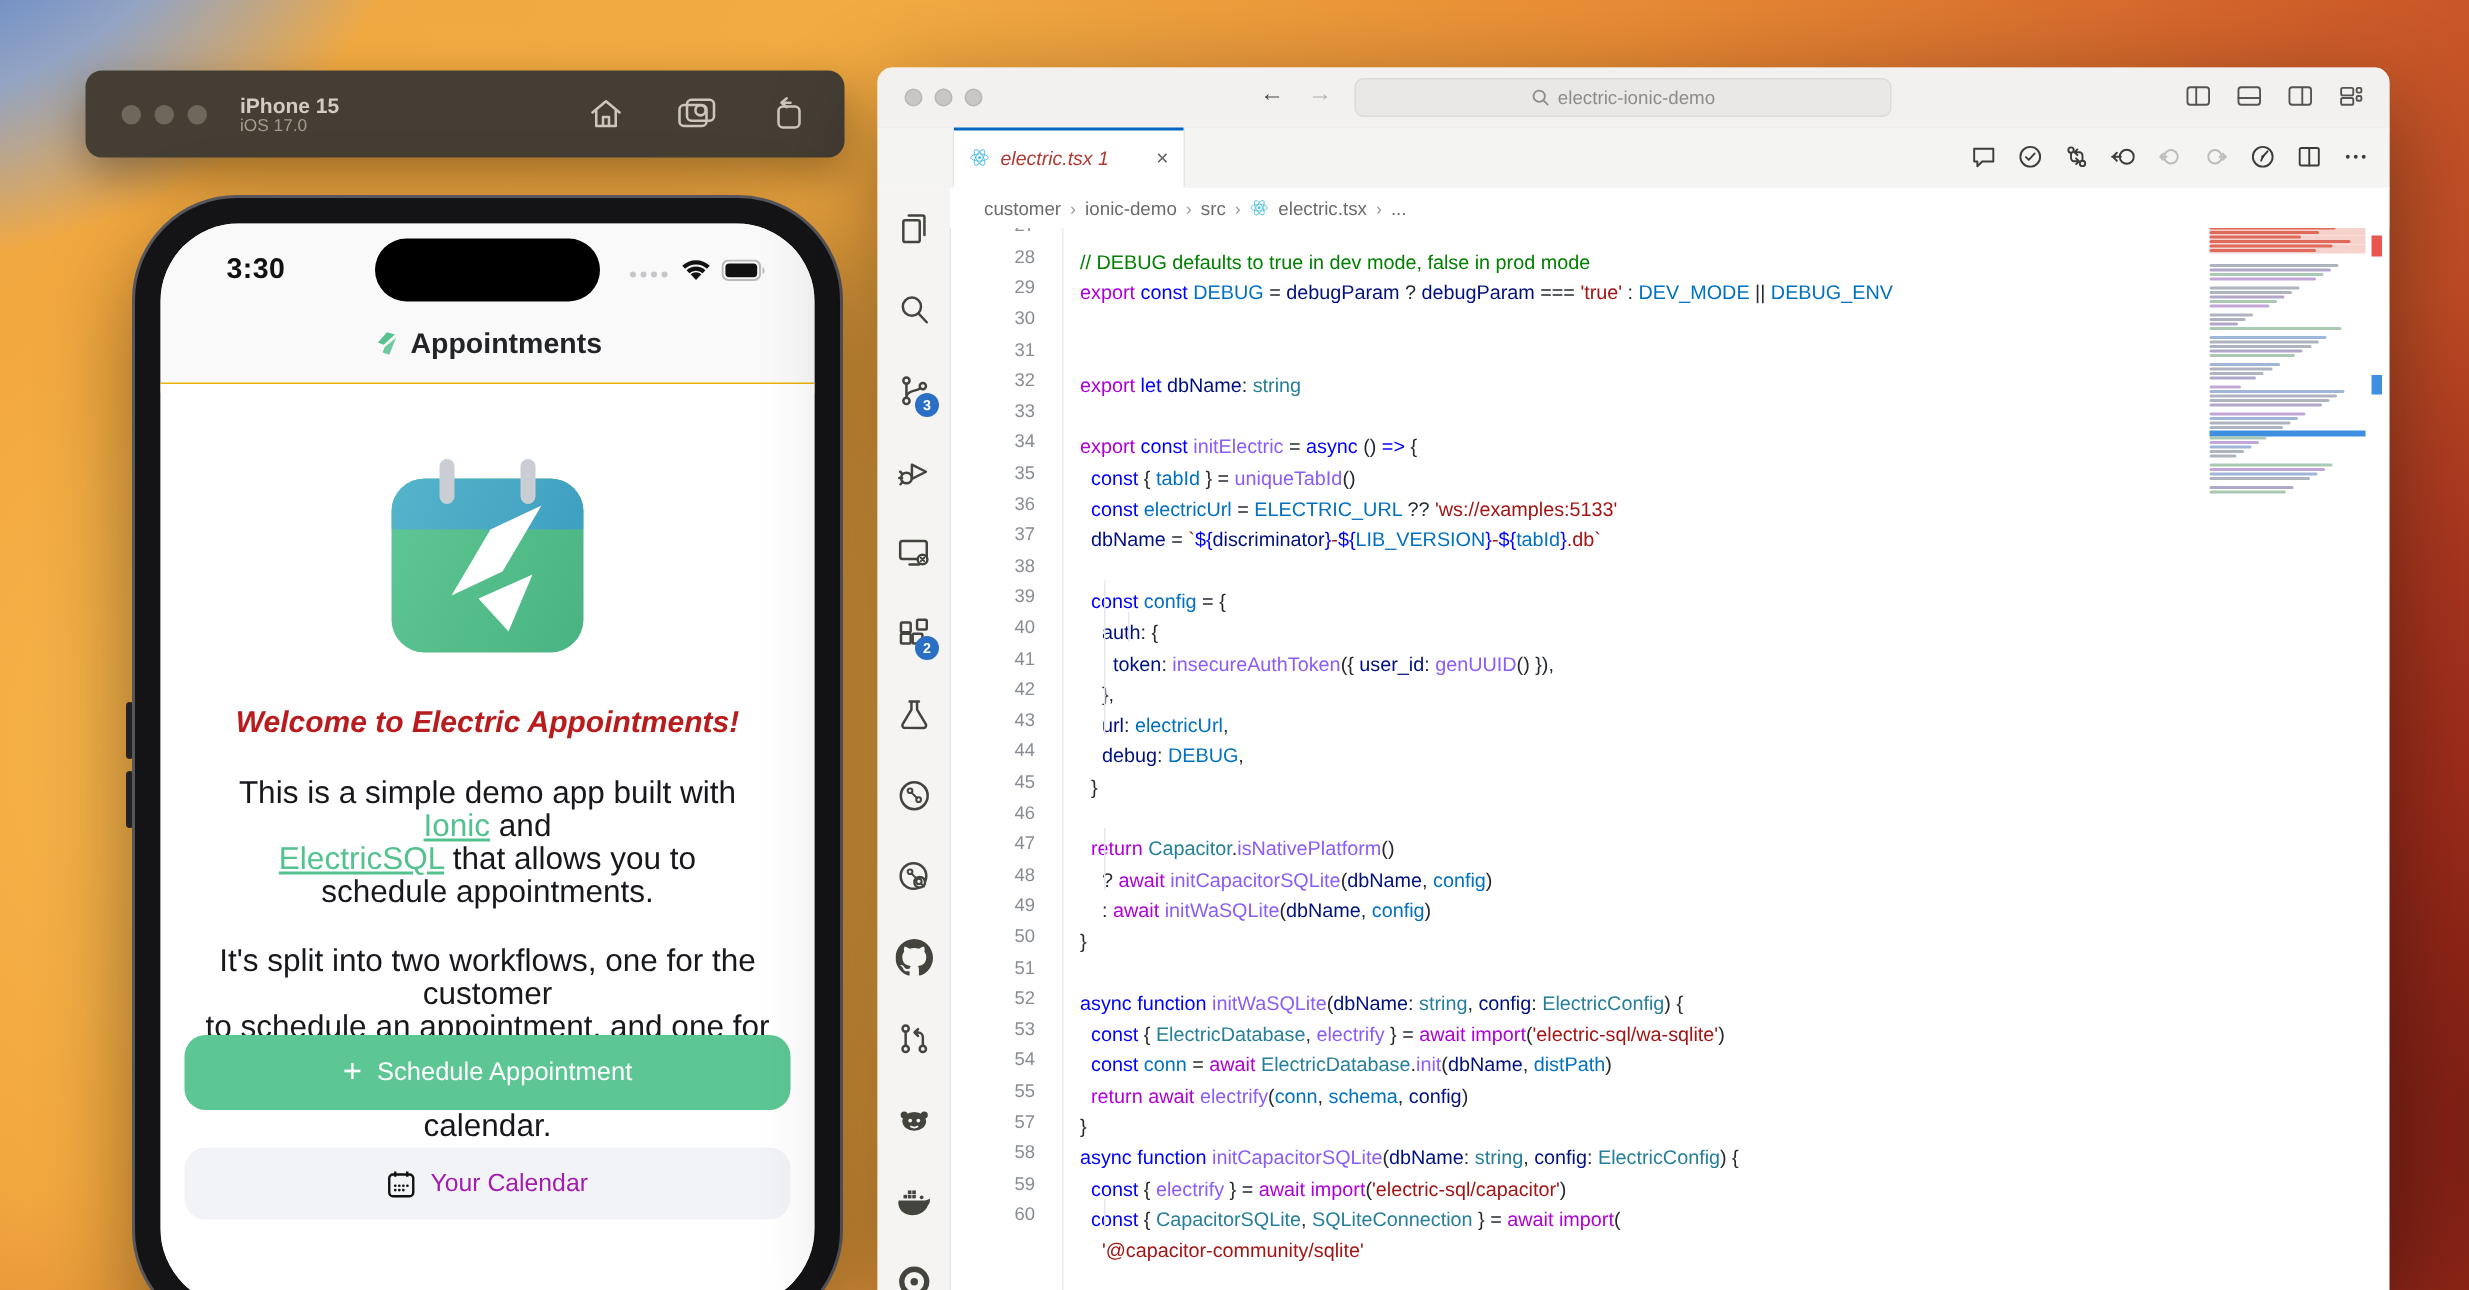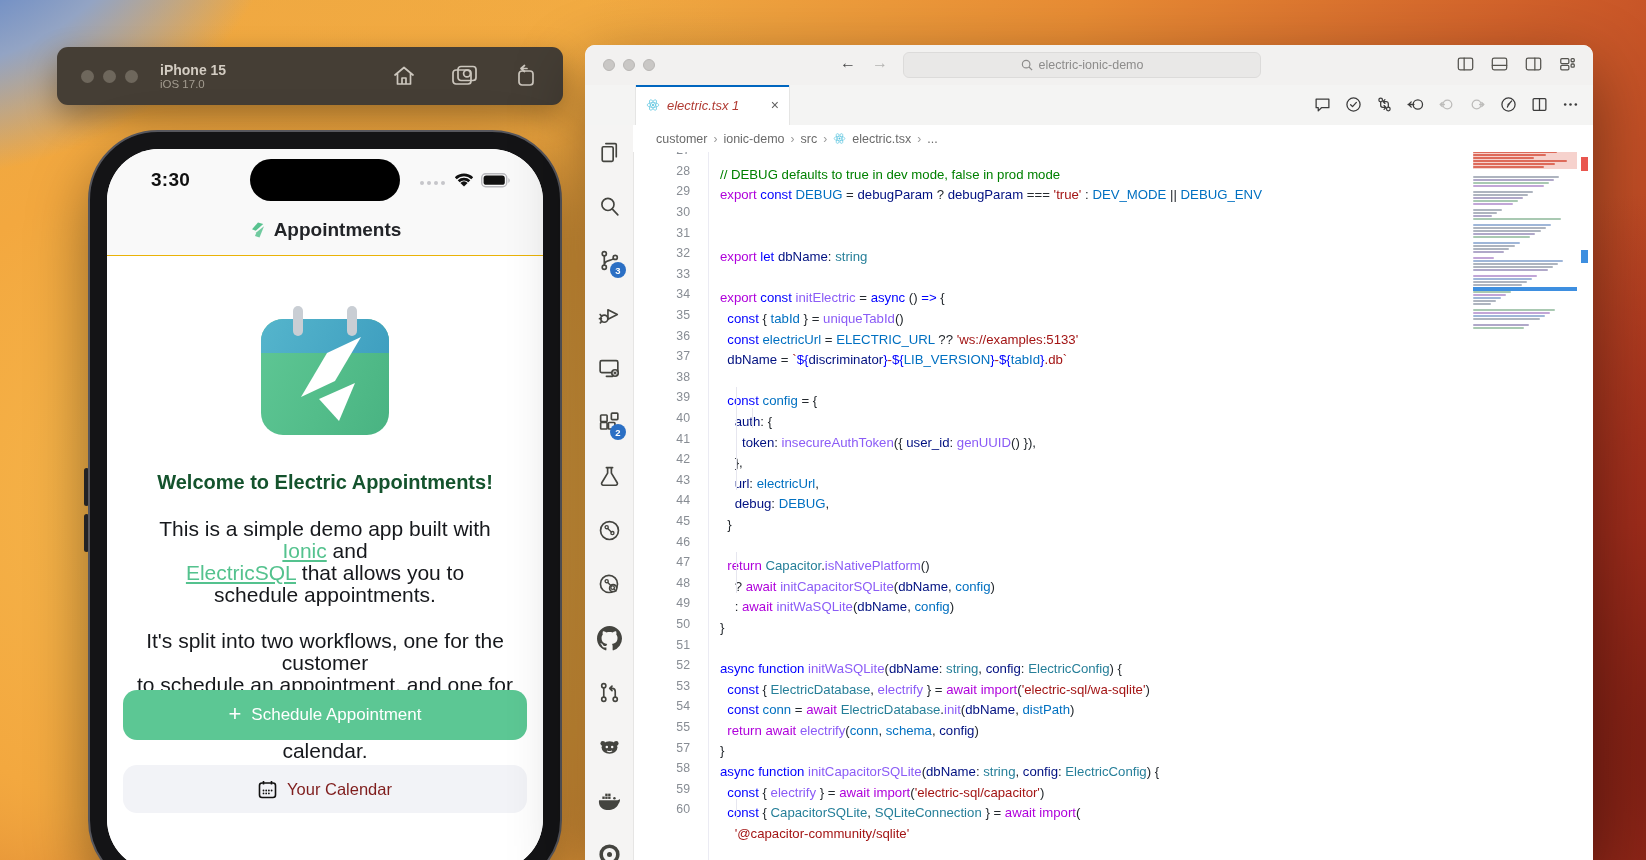--- a/index.html
+++ b/index.html
@@ -36,28 +36,28 @@
   .app-title-row{position:absolute;left:0;right:0;top:70px;text-align:center;}
   .app-title-row svg{vertical-align:-3px;margin-right:7px;}
   .app-title{font-size:19px;font-weight:bold;color:#222428;}
   .app-content{position:absolute;left:0;right:0;top:107px;bottom:0;background:#fff;text-align:center;}
   .cal-logo{position:relative;width:128px;height:116px;margin:63px auto 0;}
   .cal-body{position:absolute;left:0;top:0;width:128px;height:116px;border-radius:22px;overflow:hidden;
     background:linear-gradient(115deg,#5fc795 0%,#53bd8a 55%,#49b382 100%);}
   .cal-band{position:absolute;left:0;top:0;width:128px;height:34px;background:linear-gradient(115deg,#55b5cc 0%,#3f9fc0 100%);}
   .cal-ring{position:absolute;top:-13px;width:10px;height:30px;border-radius:5px;background:#c9ced4;}
   .cal-bolt{position:absolute;left:0;top:0;}
-  .welcome-h{margin:36px 24px 0;font-size:20px;font-weight:600;color:#14532d;}
+  .welcome-h{margin:36px 24px 0;font-size:20px;font-weight:600;color:#b91c1c;font-style:italic;}
   .para{margin:24px 28px 0;font-size:21px;line-height:22px;color:#16181c;}
   .app-link{color:#54c28e;text-decoration:underline;cursor:pointer;}
   .btn-green{position:absolute;left:16px;right:16px;top:434px;height:50px;background:#5cc794;border:none;border-radius:14px;
     color:#fff;font-size:17px;font-family:inherit;display:flex;align-items:center;justify-content:center;gap:10px;cursor:pointer;}
   .btn-plus{font-size:22px;font-weight:300;line-height:1;margin-top:-2px;}
   .btn-gray{position:absolute;left:16px;right:16px;top:509px;height:48px;background:#f2f3f7;border:none;border-radius:14px;
-    color:#7f1d1d;font-size:16.5px;font-family:inherit;display:flex;align-items:center;justify-content:center;gap:10px;cursor:pointer;}
+    color:#a21caf;font-size:16.5px;font-family:inherit;display:flex;align-items:center;justify-content:center;gap:10px;cursor:pointer;}
   
   .vscode{position:absolute;left:585px;top:45px;width:1008px;height:815px;background:#fff;border-radius:10px 10px 0 0;
     box-shadow:0 25px 70px rgba(0,0,0,.45);overflow:hidden;}
   .titlebar{position:absolute;left:0;top:0;right:0;height:40px;background:#f2f1f0;border-bottom:1px solid #e3e2e1;}
   .tl-dots{position:absolute;left:18px;top:14px;display:flex;gap:8px;}
   .tl-dot{width:12px;height:12px;border-radius:50%;background:#c9c7c5;border:1px solid #b9b7b5;box-sizing:border-box;}
   .nav-arrows{position:absolute;left:255px;top:9px;display:flex;gap:16px;font-size:16px;}
   .nav-back{color:#4a4a4a;}
   .nav-fwd{color:#b4b3b1;}
   .search-pill{position:absolute;left:318px;top:7px;width:358px;height:26px;background:#e9e8e7;border:1px solid #dcdbda;

